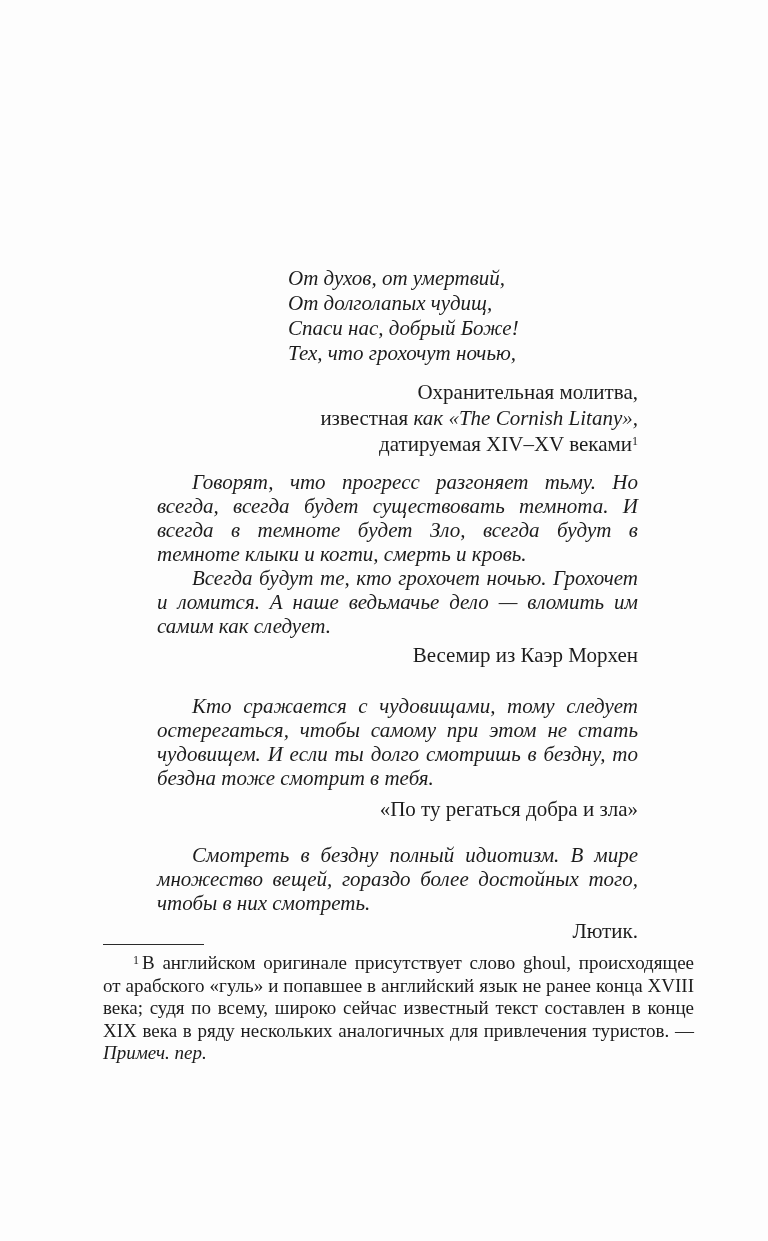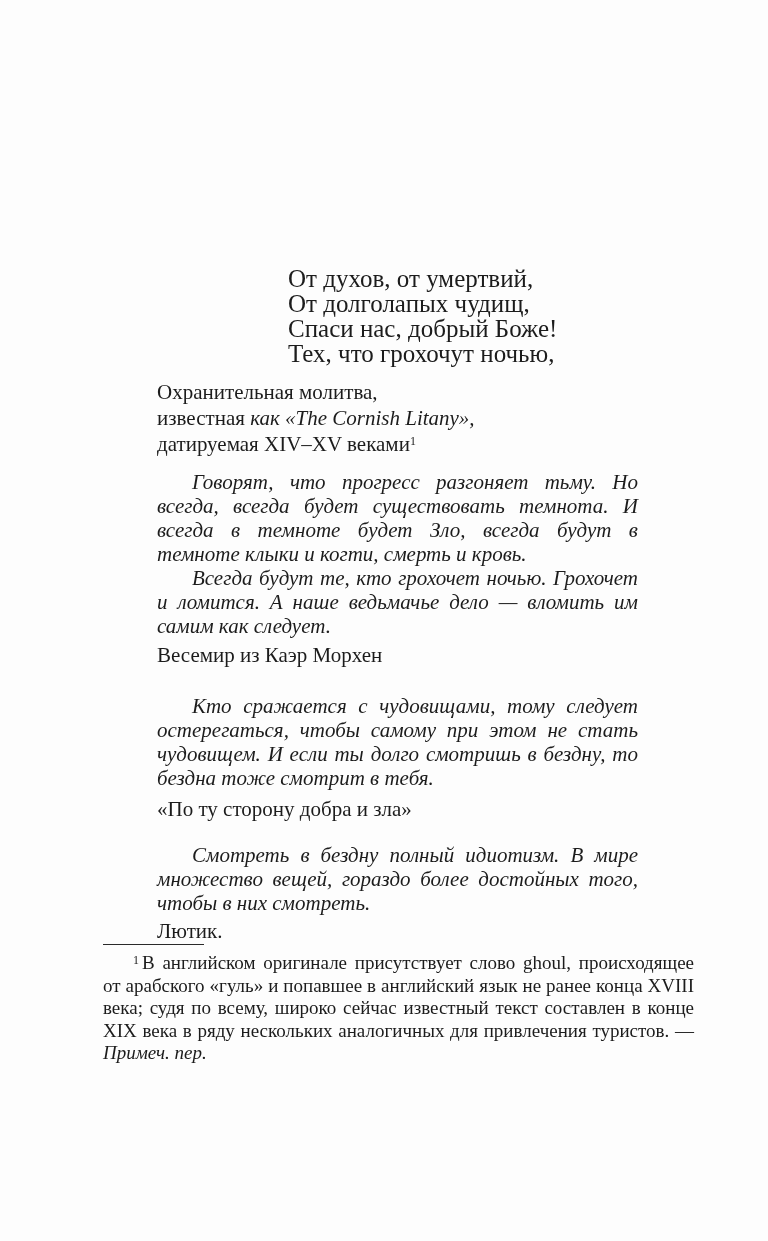--- a/index.html
+++ b/index.html
@@ -14,26 +14,27 @@
     font-family: "Liberation Serif", "DejaVu Serif", serif;
     overflow: hidden;
   }
   .epigraph-area {
     margin-left: 157px;
     width: 481px;
     padding-top: 266px;
   }
   .poem {
     margin-left: 131px;
-    font-size: 25px;
+    font-style: italic;
+    font-size: 21px;
     line-height: 25px;
   }
   .poem-line { white-space: nowrap; }
   .attribution {
-    text-align: left;
+    text-align: right;
     font-size: 21px;
     line-height: 26px;
   }
   .attr-1 { margin-top: 13px; }
   .attr-vesemir { margin-top: 4px; }
   .attr-nietzsche { margin-top: 6px; }
   .attr-dandelion { margin-top: 3px; }
   .attribution .it { font-style: italic; }
   sup.fn-ref {
     font-size: 12px;
@@ -92,21 +93,21 @@
       <p>Всегда будут те, кто грохочет ночью. Грохочет и ло­мится. А наше ведьмачье дело — вломить им самим как следует.</p>
     </div>
     <div class="attribution attr-vesemir">
       <div>Весемир из Каэр Морхен</div>
     </div>
 
     <div class="quote quote-2">
       <p>Кто сражается с чудовищами, тому следует осте­регаться, чтобы самому при этом не стать чудовищем. И если ты долго смотришь в бездну, то бездна тоже смо­трит в тебя.</p>
     </div>
     <div class="attribution attr-nietzsche">
-      <div>«По ту сторону добра и зла»</div>
+      <div>«По ту регаться добра и зла»</div>
     </div>
 
     <div class="quote quote-3">
       <p>Смотреть в бездну полный идиотизм. В мире множе­ство вещей, гораздо более достойных того, чтобы в них смотреть.</p>
     </div>
     <div class="attribution attr-dandelion">
       <div>Лютик.</div>
     </div>
 
   </div>

